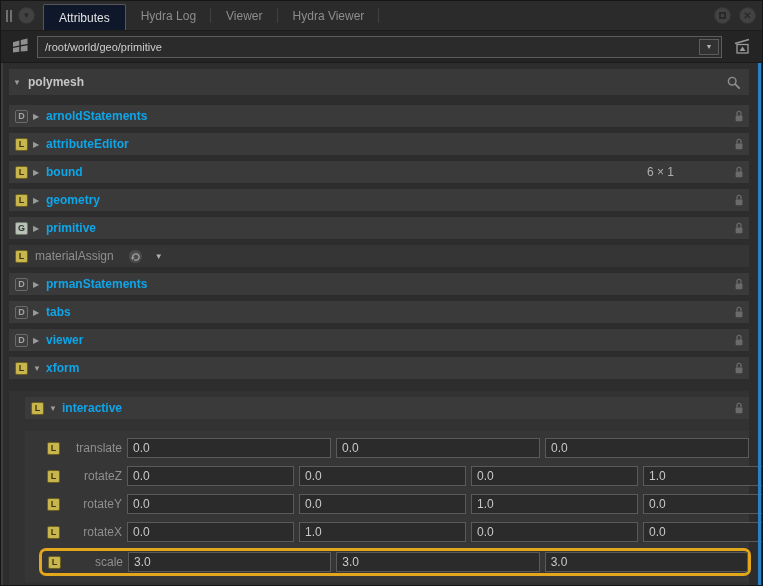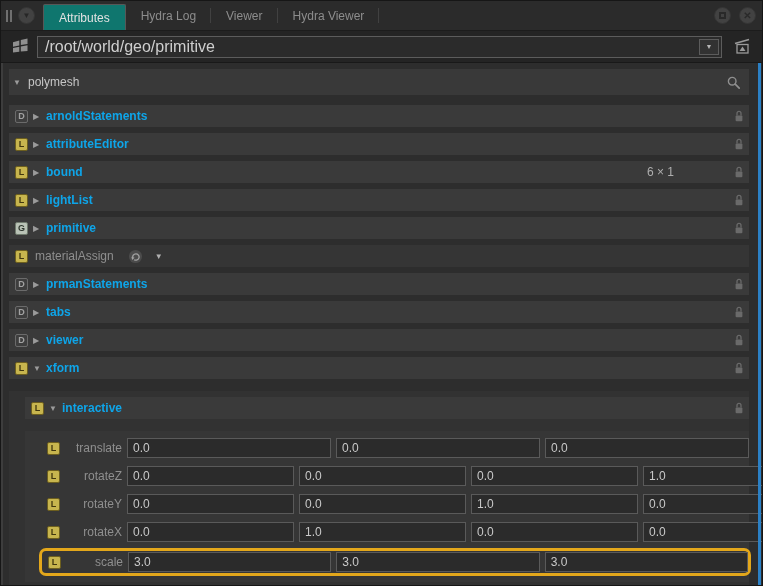--- a/index.html
+++ b/index.html
@@ -15,47 +15,47 @@
   .grip i { display:block; width:2px; height:12px; background:#6f6f6f; }
   .circle-btn { width:17px; height:17px; border-radius:50%; background:#424242;
                 display:flex; align-items:center; justify-content:center; margin-right:8px;
                 border:1px solid #353535; cursor:pointer; flex:0 0 auto; }
   .circle-btn .caret { font-size:8px; color:#262626; line-height:1; }
   .tabs { display:flex; align-items:stretch; height:100%; }
   .tab { padding:0 15px; display:flex; align-items:center; color:#8d8d8d; cursor:pointer;
          position:relative; }
   .tab:not(.active)::after { content:""; position:absolute; right:0; top:7px; bottom:7px;
          width:1px; background:#414141; }
-  .tab.active { background:#0f766e; color:#e2e2e2; border:1px solid #575757; border-bottom:none;
+  .tab.active { background:#0f172a; color:#e2e2e2; border:1px solid #575757; border-bottom:none;
          margin-top:3px; border-radius:2px 2px 0 0; }
   .tb-spacer { flex:1; }
   .glyph-square { width:7px; height:7px; border:2px solid #292929; }
   .glyph-x { color:#292929; font-size:10px; font-weight:bold; line-height:1; }
 
   
   .locationbar { height:32px; background:#242424; display:flex; align-items:center;
                  padding:0 8px; border-bottom:1px solid #191919; flex:0 0 32px; }
   .node-icon { width:22px; display:flex; justify-content:center; margin-right:6px; }
   .path-field { flex:1; height:22px; background:#2b2b2b; border:1px solid #5c5c5c;
                 display:flex; align-items:center; }
   .path-input { flex:1; background:transparent; border:none; outline:none; color:#cfcfcf;
-                font-family:"Liberation Sans",sans-serif; font-size:16px; padding:0 7px; height:100%; }
+                font-family:"Liberation Sans",sans-serif; font-size:11px; padding:0 7px; height:100%; }
   .path-dd { width:20px; height:16px; margin-right:2px; border:1px solid #5c5c5c;
              display:flex; align-items:center; justify-content:center; color:#b5b5b5;
              font-size:7px; cursor:pointer; background:#323232; }
   .sg-icon { width:24px; display:flex; justify-content:center; margin-left:8px; cursor:pointer; }
 
   
   .panel { flex:1; position:relative; background:#2d2d2d; padding:6px 13px 0 8px; overflow:hidden; }
   .panel::before { content:""; position:absolute; left:0; top:0; bottom:0; width:2px; background:#3d3d3d; }
   .blue-edge { position:absolute; right:1px; top:0; bottom:0; width:3px; background:#2b80c5; }
 
   .root-header { height:26px; background:#393939; display:flex; align-items:center;
                  padding:0 8px 0 4px; margin-bottom:10px; cursor:pointer; }
-  .root-label { font-weight:normal; color:#c6c6c6; margin-left:2px;text-align:right; }
+  .root-label { font-weight:bold; color:#c6c6c6; margin-left:2px;text-align:right; }
   .rh-spacer { flex:1; }
 
   .rows { display:flex; flex-direction:column; gap:6px; }
   .row { height:22px; display:flex; align-items:center; padding:0 5px 0 4px; }
   .head-row { background:#3a3a3a; cursor:pointer; }
   .assign-row { background:#353535; }
 
   .badge { width:13px; height:13px; border-radius:2px; text-align:center;
            font-size:9px; font-weight:bold; line-height:11px; margin:0 5px 0 2px; flex:0 0 13px; }
   .badge-l { background:#c7b54e; color:#41370f; border:1px solid #6d5f1e; }
@@ -186,21 +186,21 @@
           <span class="lockwrap">
             <svg width="10" height="13" viewBox="0 0 10 13">
               <path d="M3 5.4V3.4a2 2 0 0 1 4 0v2" fill="none" stroke="#6a6a6a" stroke-width="1.3"></path>
               <rect x="1.6" y="5.4" width="6.8" height="5.8" rx="1" fill="#6a6a6a"></rect>
             </svg>
           </span>
         </div>
         <div class="row head-row">
           <span class="badge badge-l">L</span>
           <span class="tri">▶</span>
-          <span class="grp-label">lightList</span>
+          <span class="grp-label">geometry</span>
           <span class="lockwrap">
             <svg width="10" height="13" viewBox="0 0 10 13">
               <path d="M3 5.4V3.4a2 2 0 0 1 4 0v2" fill="none" stroke="#6a6a6a" stroke-width="1.3"></path>
               <rect x="1.6" y="5.4" width="6.8" height="5.8" rx="1" fill="#6a6a6a"></rect>
             </svg>
           </span>
         </div>
         <div class="row head-row">
           <span class="badge badge-g">G</span>
           <span class="tri">▶</span>

